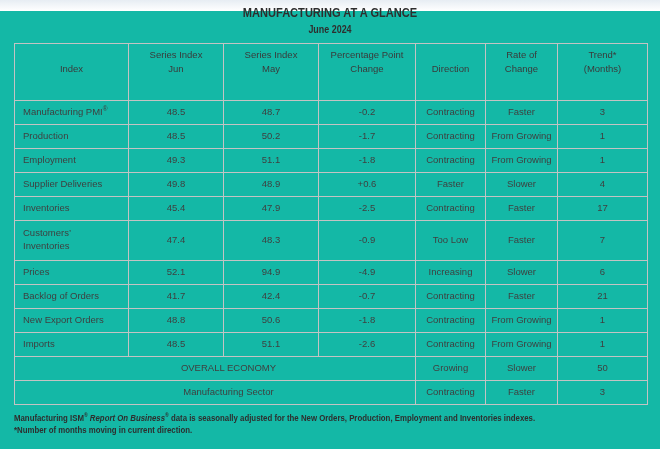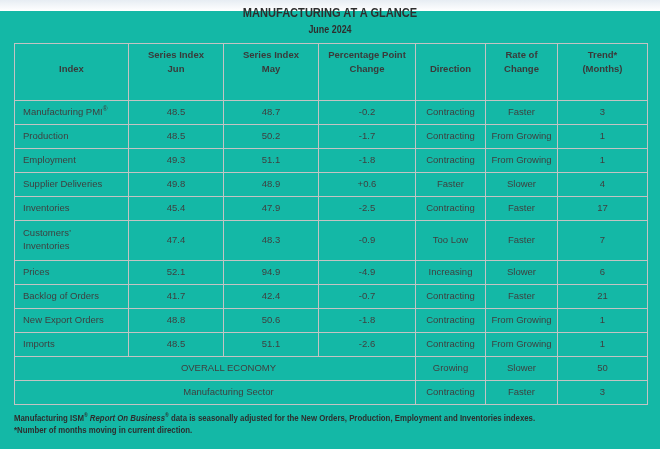--- a/index.html
+++ b/index.html
@@ -55,21 +55,21 @@
     font-size: 9.5px;
     color: #3f3f3f;
   }
   table.glance th,
   table.glance td {
     border: 1px solid #c3c3c3;
     overflow: hidden;
   }
   table.glance thead tr { height: 44px; }
   table.glance th {
-    font-weight: 700;
+    font-weight: 400;
     vertical-align: bottom;
     text-align: center;
     padding: 4px 3px 24px 3px;
     white-space: pre-line;
     line-height: 1.45;
     color: #3a3a3a;
   }
   table.glance tbody tr { height: 24px; }
   table.glance tbody tr.tall { height: 40px; padding-left: 19px; }
   table.glance td {

